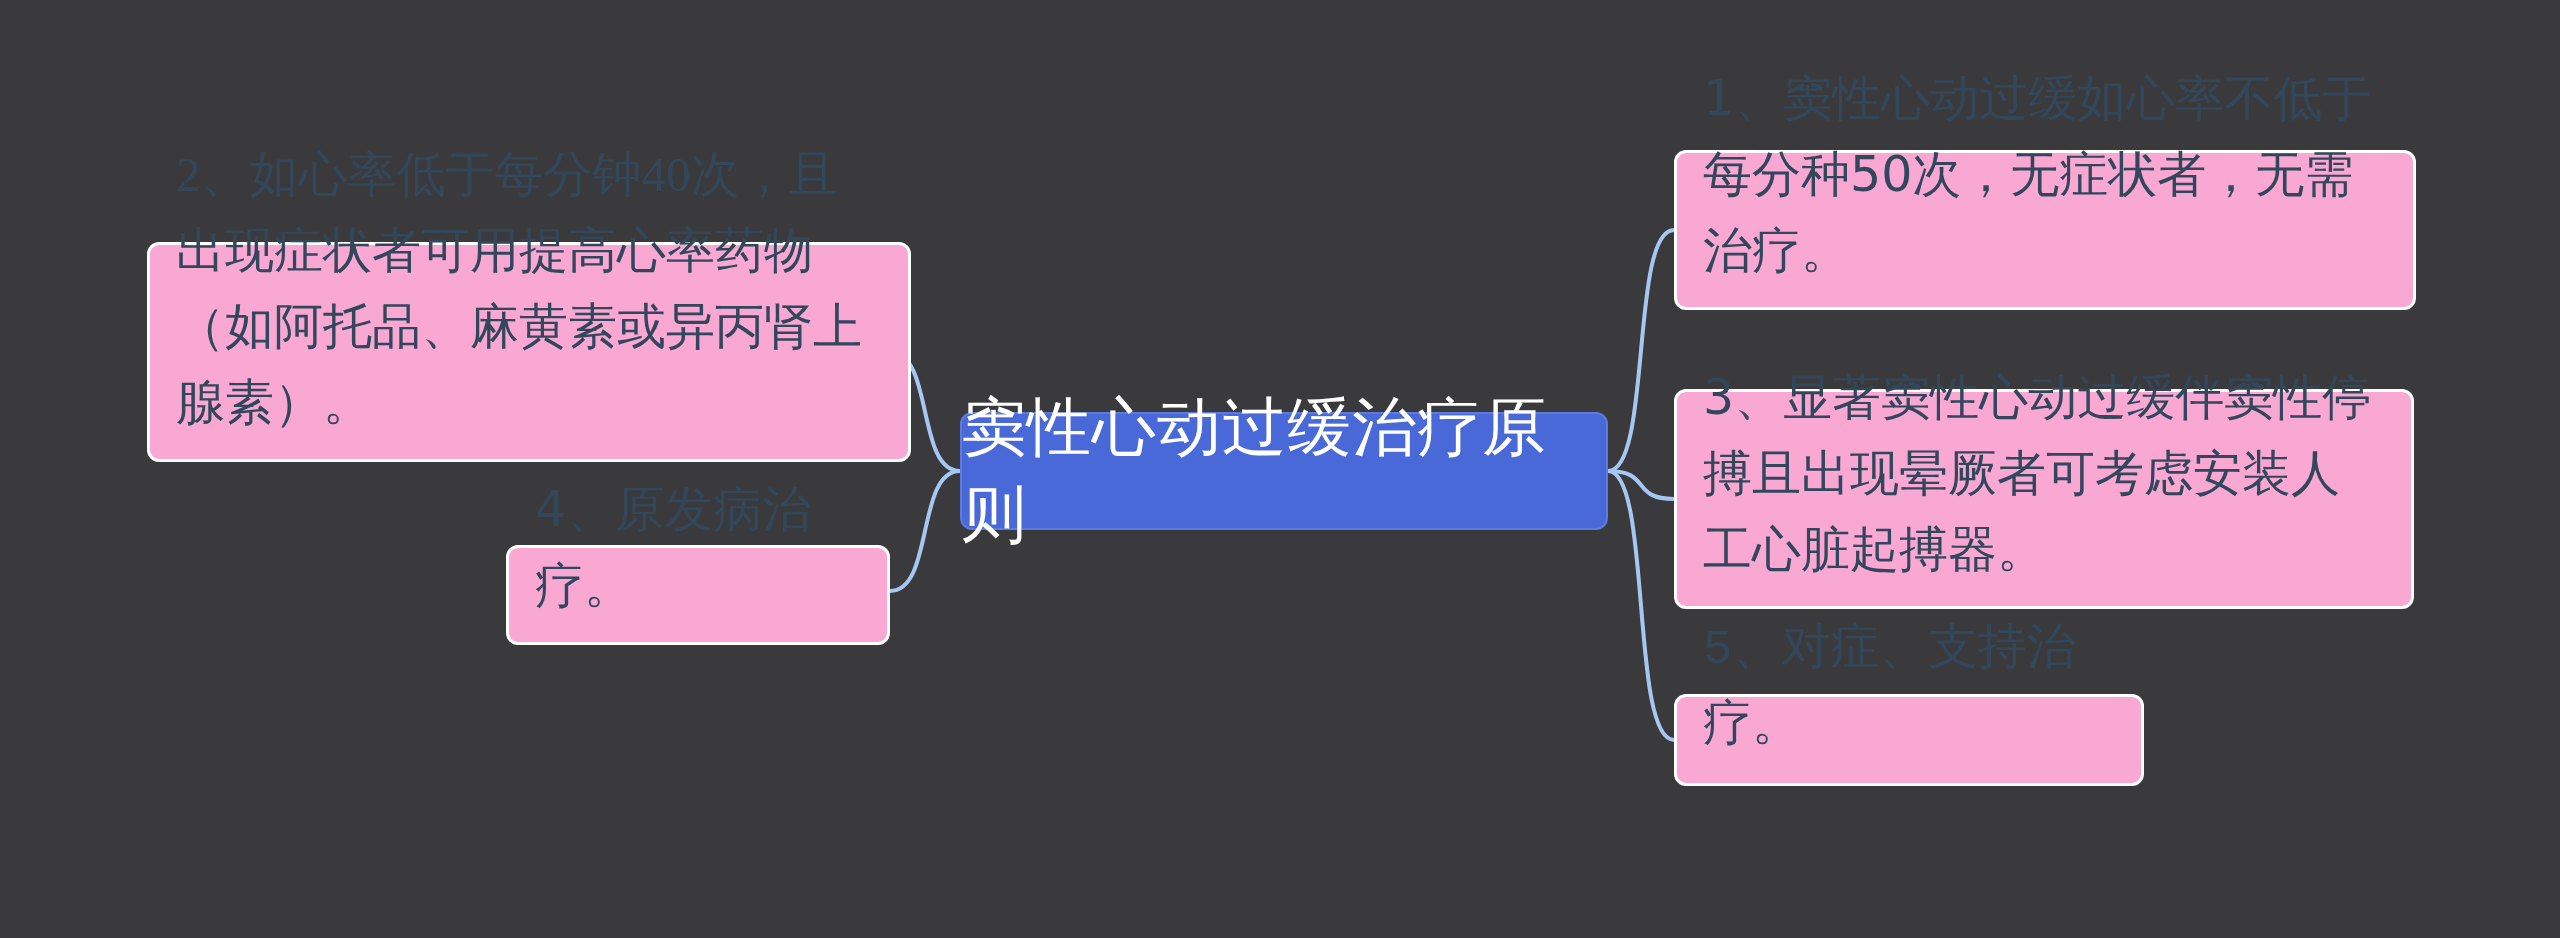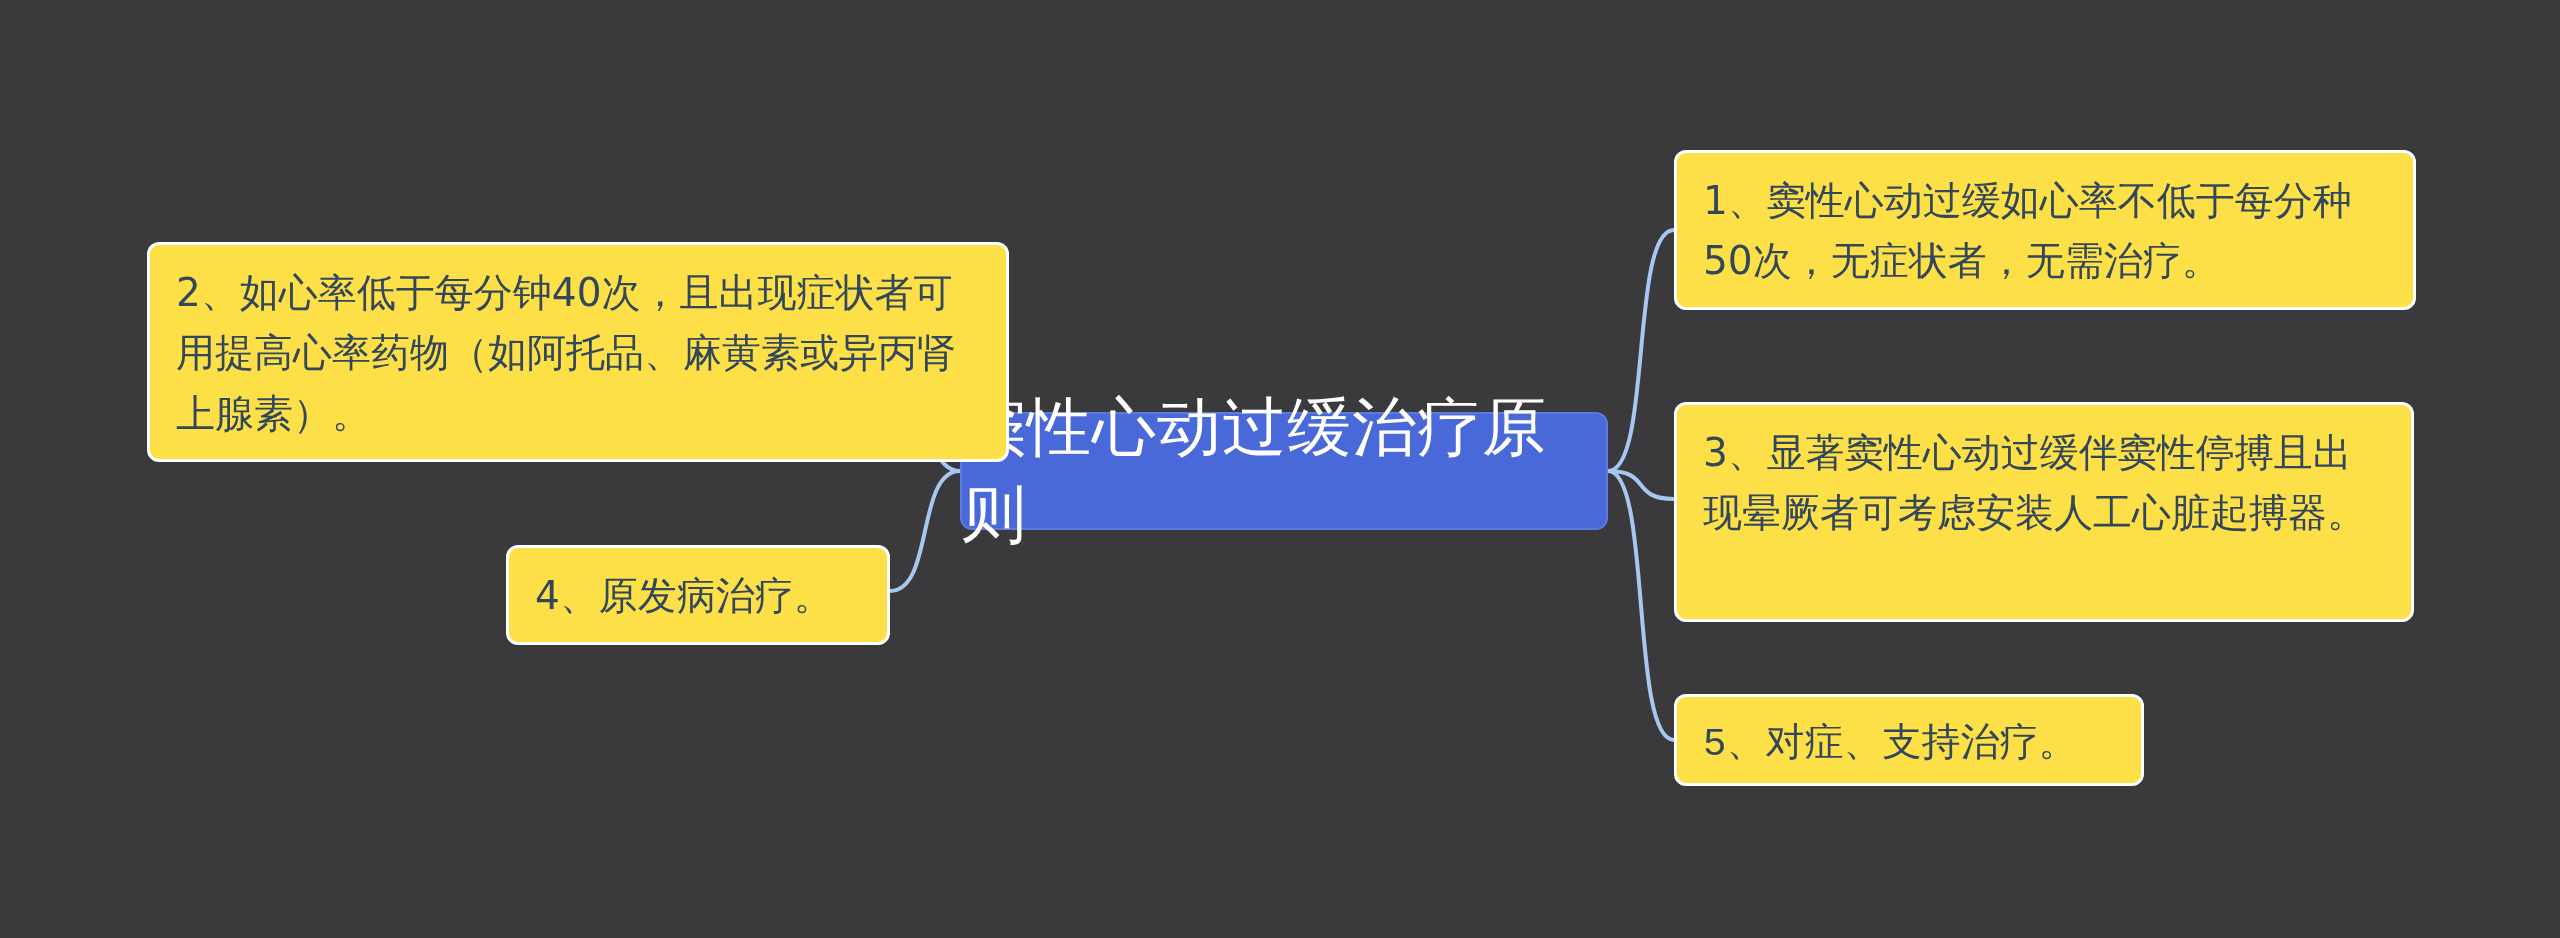--- a/index.html
+++ b/index.html
@@ -35,35 +35,35 @@
     color: #ffffff;
     display: flex;
     align-items: center;
     justify-content: center;
     font-size: 64px;
     letter-spacing: 1px;
     box-sizing: border-box;
   }
   .topic {
     position: absolute;
-    background: #fde047;
+    background: #f9a8d4;
     border: 3px solid #ffffff;
     border-radius: 12px;
     color: #33475b;
-    font-size: 39px;
+    font-size: 49px;
     line-height: 1.55;
     padding: 18px 26px;
     box-sizing: border-box;
     display: flex;
-    align-items: flex-start;
+    align-items: flex-end;
     text-align: left;
   }
   #n1 { left: 1674px; top: 150px; width: 742px; height: 160px; }
-  #n2 { left: 147px;  top: 242px; width: 862px; height: 220px; }
-  #n3 { left: 1674px; top: 389px; width: 740px; height: 220px; margin-top: 13px; }
+  #n2 { left: 147px;  top: 242px; width: 764px; height: 220px; font-family: Liberation Serif, serif; }
+  #n3 { left: 1674px; top: 389px; width: 740px; height: 220px; }
   #n4 { left: 506px;  top: 545px; width: 384px; height: 100px;  }
   #n5 { left: 1674px; top: 694px; width: 470px; height: 92px; font-family: Liberation Mono, monospace;  }
 </style>
 </head>
 <body>
 
 <div class="canvas">
 
   <svg class="links" viewBox="0 0 2560 938" xmlns="http://www.w3.org/2000/svg">
     <g fill="none" stroke="#a5c8f2" stroke-width="4" stroke-linecap="round">

